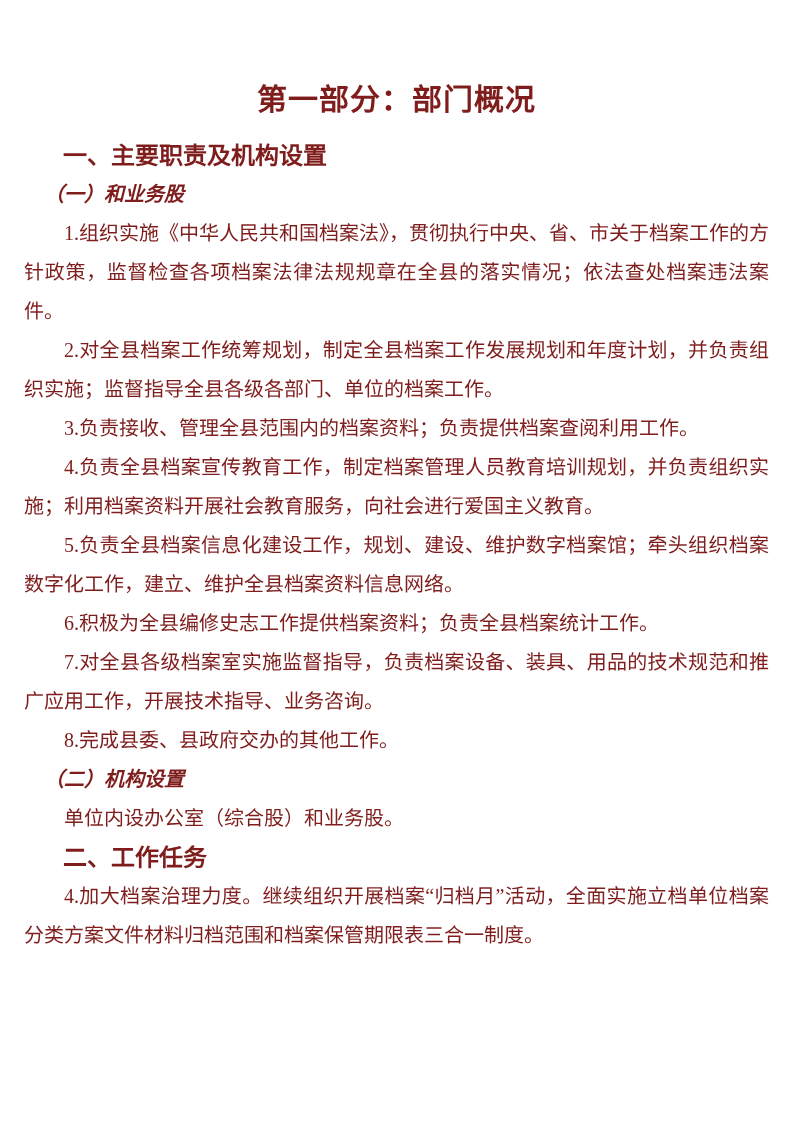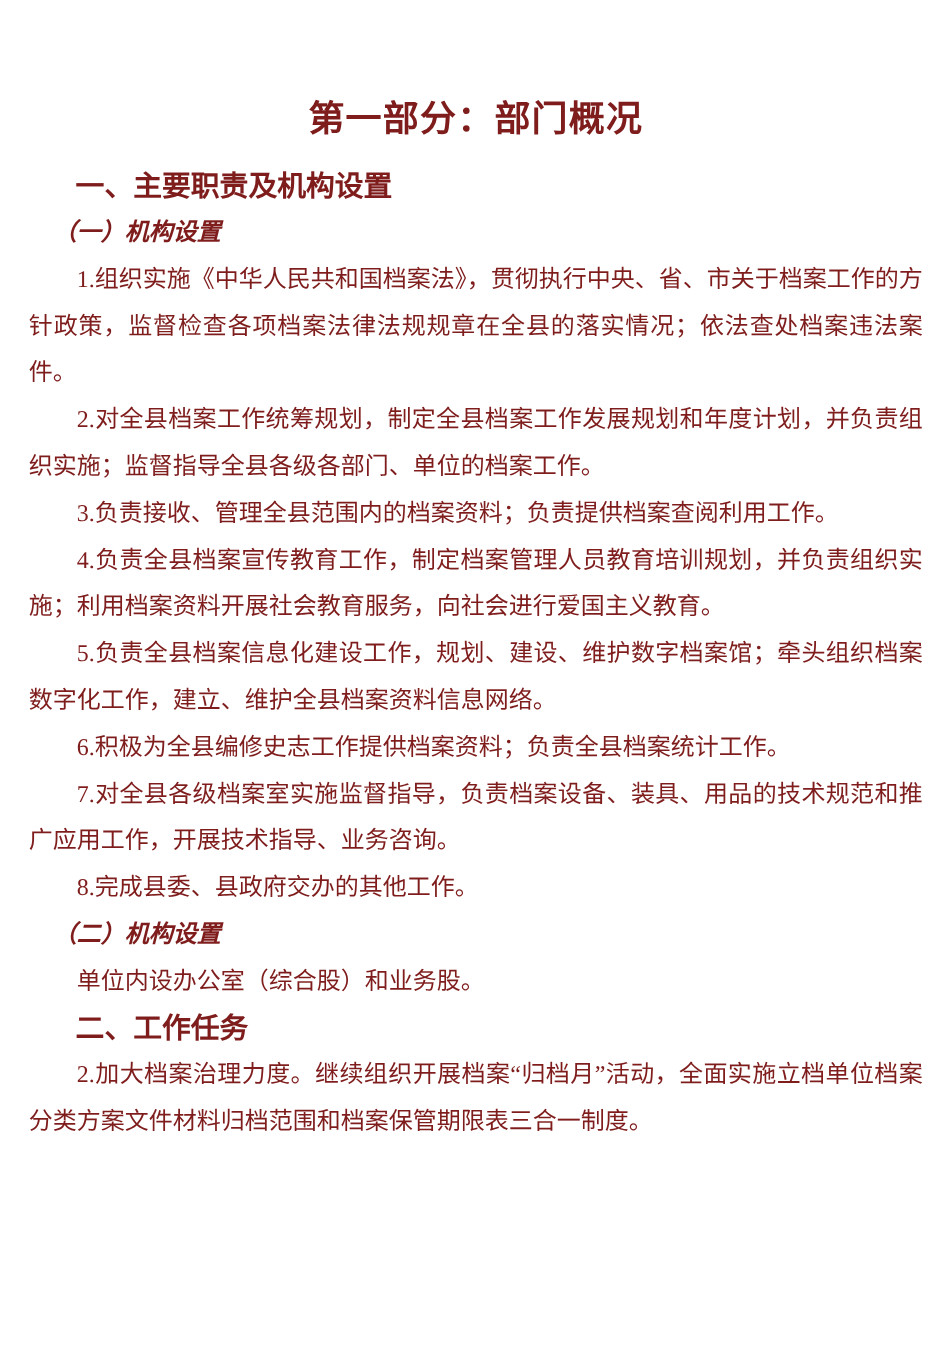--- a/index.html
+++ b/index.html
@@ -55,21 +55,21 @@
 </style>
 </head>
 <body>
 
 <div class="page">
 
   <h1 class="doc-title">第一部分：部门概况</h1>
 
   <h2 class="sec-heading">一、主要职责及机构设置</h2>
 
-  <h3 class="sub-heading">（一）机构设置</h3>
+  <h3 class="sub-heading">（一）和业务股</h3>
 
   <p class="para">1.组织实施《中华人民共和国档案法》，贯彻执行中央、省、市关于档案工作的方针政策，监督检查各项档案法律法规规章在全县的落实情况；依法查处档案违法案件。</p>
 
   <p class="para">2.对全县档案工作统筹规划，制定全县档案工作发展规划和年度计划，并负责组织实施；监督指导全县各级各部门、单位的档案工作。</p>
 
   <p class="para">3.负责接收、管理全县范围内的档案资料；负责提供档案查阅利用工作。</p>
 
   <p class="para">4.负责全县档案宣传教育工作，制定档案管理人员教育培训规划，并负责组织实施；利用档案资料开展社会教育服务，向社会进行爱国主义教育。</p>
 
   <p class="para">5.负责全县档案信息化建设工作，规划、建设、维护数字档案馆；牵头组织档案数字化工作，建立、维护全县档案资料信息网络。</p>
@@ -79,15 +79,15 @@
   <p class="para">7.对全县各级档案室实施监督指导，负责档案设备、装具、用品的技术规范和推广应用工作，开展技术指导、业务咨询。</p>
 
   <p class="para">8.完成县委、县政府交办的其他工作。</p>
 
   <h3 class="sub-heading">（二）机构设置</h3>
 
   <p class="para">单位内设办公室（综合股）和业务股。</p>
 
   <h2 class="sec-heading">二、工作任务</h2>
 
-  <p class="para">2.加大档案治理力度。继续组织开展档案“归档月”活动，全面实施立档单位档案分类方案文件材料归档范围和档案保管期限表三合一制度。</p>
+  <p class="para">4.加大档案治理力度。继续组织开展档案“归档月”活动，全面实施立档单位档案分类方案文件材料归档范围和档案保管期限表三合一制度。</p>
 
 </div>
 
 </body></html>

